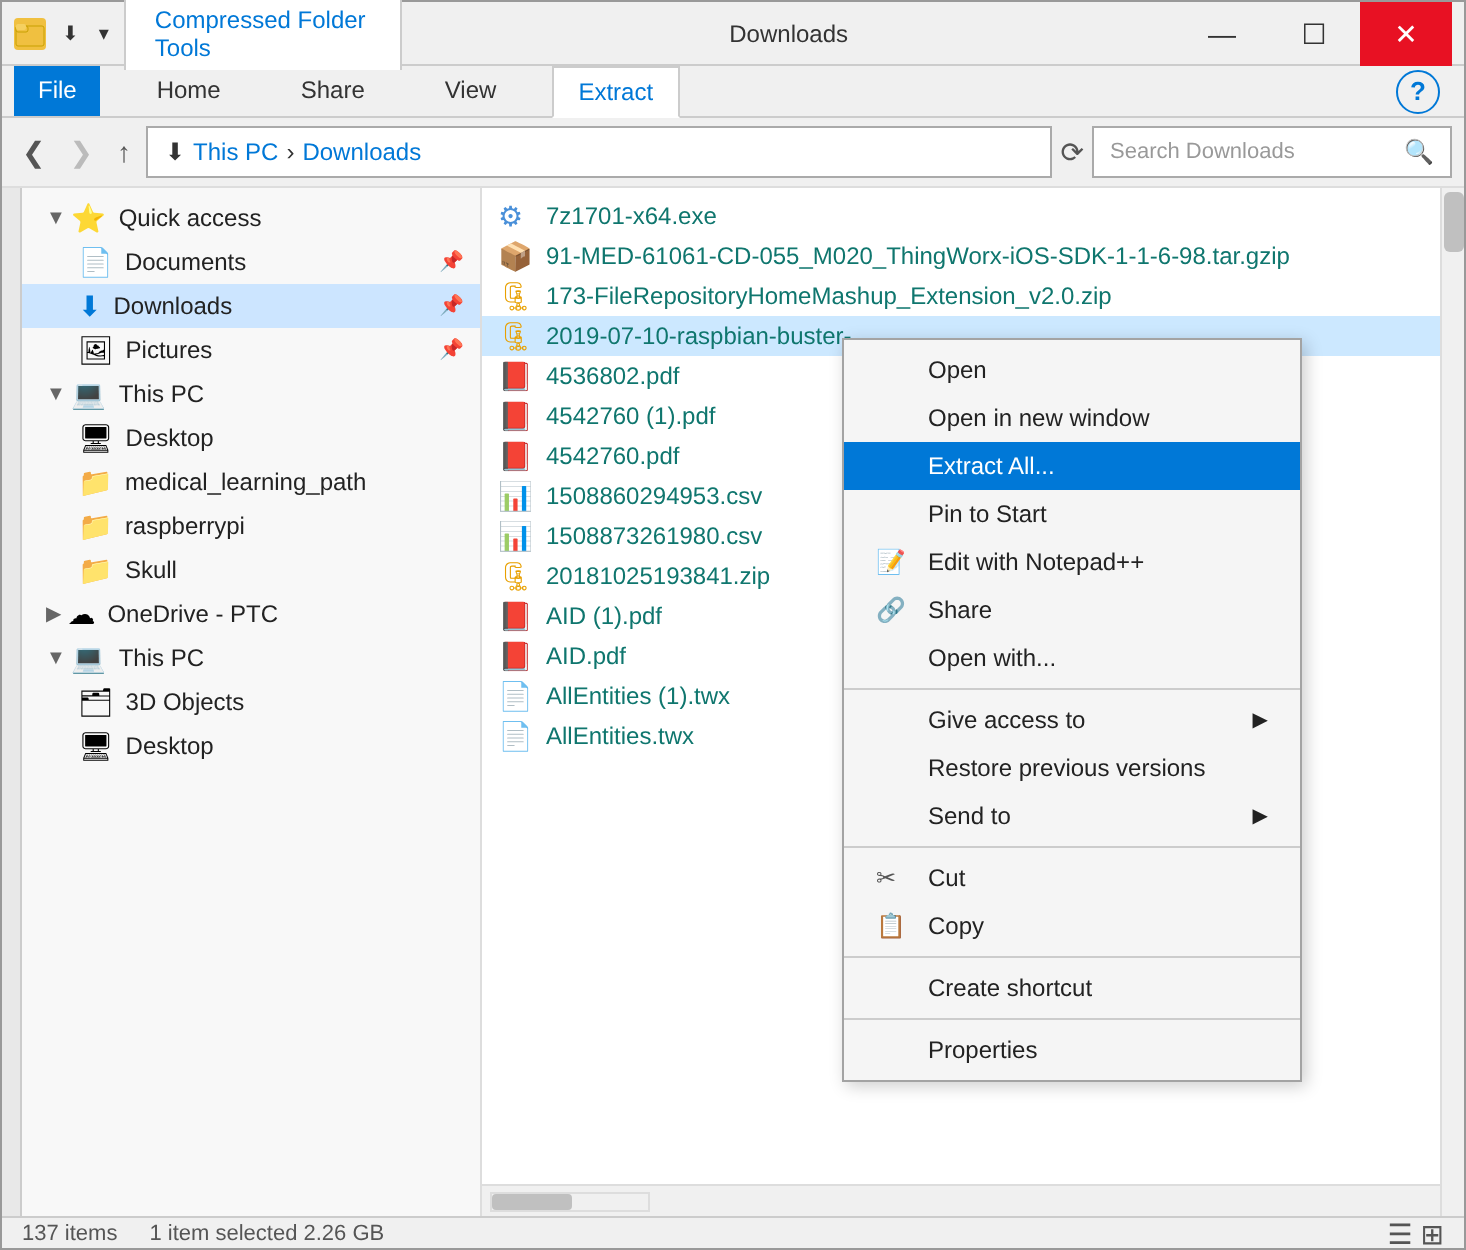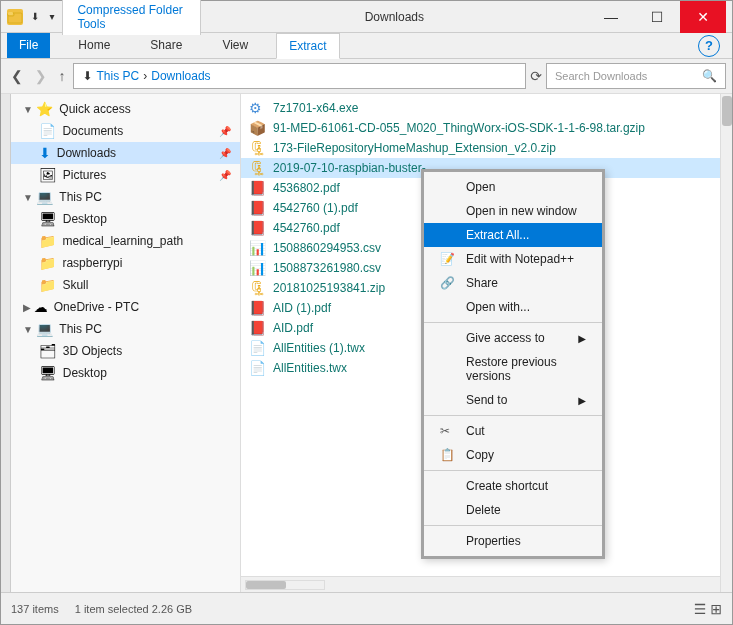--- a/index.html
+++ b/index.html
@@ -215,36 +215,36 @@
 
     
     .status-bar {
       background: #f0f0f0;
       border-top: 1px solid #ccc;
       display: flex;
       align-items: center;
       padding: 3px 10px;
       font-size: 11px;
       color: #333;
-      height: 32px;
+      height: 16px;
       flex-shrink: 0;
     }
     .status-items { color: #555; }
     .status-selected { margin-left: 16px; color: #555; }
     .status-right { margin-left: auto; display: flex; gap: 4px; }
     .view-btn { background: none; border: none; cursor: pointer; font-size: 14px; color: #555; }
 
     
     .context-menu {
       position: absolute;
       top: 168px;
       left: 420px;
-      width: 184px;
+      width: 230px;
       background: #f5f5f5;
-      border: 3px solid #a3a3a3;
+      border: 1px solid #a3a3a3;
       box-shadow: 2px 2px 8px rgba(0,0,0,0.2);
       z-index: 1000;
       padding: 3px 0;
     }
     .cm-item {
       display: flex; align-items: center;
       padding: 5px 16px;
       cursor: pointer;
       font-size: 12px;
       color: #222;
@@ -533,20 +533,24 @@
     <div class="cm-item">
       <span class="cm-icon"></span>
       <span>Open in new window</span>
     </div>
 
     <div class="cm-item highlighted">
       <span class="cm-icon"></span>
       <span>Extract All...</span>
     </div>
 
+    <div class="cm-item">
+      <span class="cm-icon"></span>
+      <span>Pin to Start</span>
+    </div>
 
     <div class="cm-item">
       <span class="cm-icon">📝</span>
       <span>Edit with Notepad++</span>
     </div>
 
     <div class="cm-item">
       <span class="cm-icon">🔗</span>
       <span>Share</span>
     </div>
@@ -587,24 +591,20 @@
       <span>Copy</span>
     </div>
 
     <hr class="cm-separator">
 
     <div class="cm-item">
       <span class="cm-icon"></span>
       <span>Create shortcut</span>
     </div>
 
-    <div class="cm-item">
-      <span class="cm-icon"></span>
-      <span>Delete</span>
-    </div>
 
 
     <hr class="cm-separator">
 
     <div class="cm-item">
       <span class="cm-icon"></span>
       <span>Properties</span>
     </div>
 
   </div>

